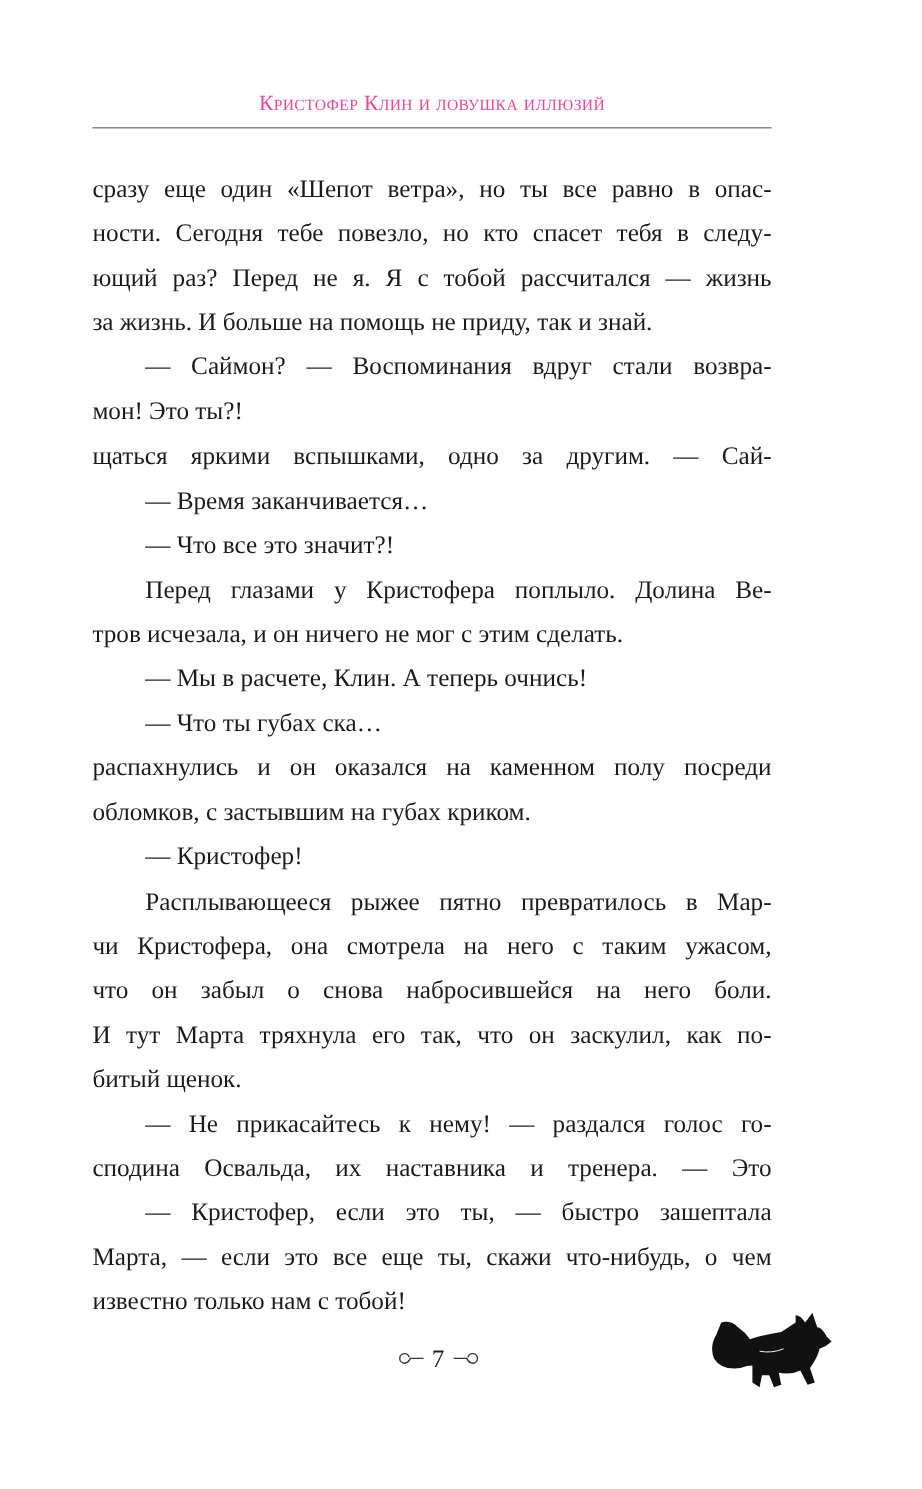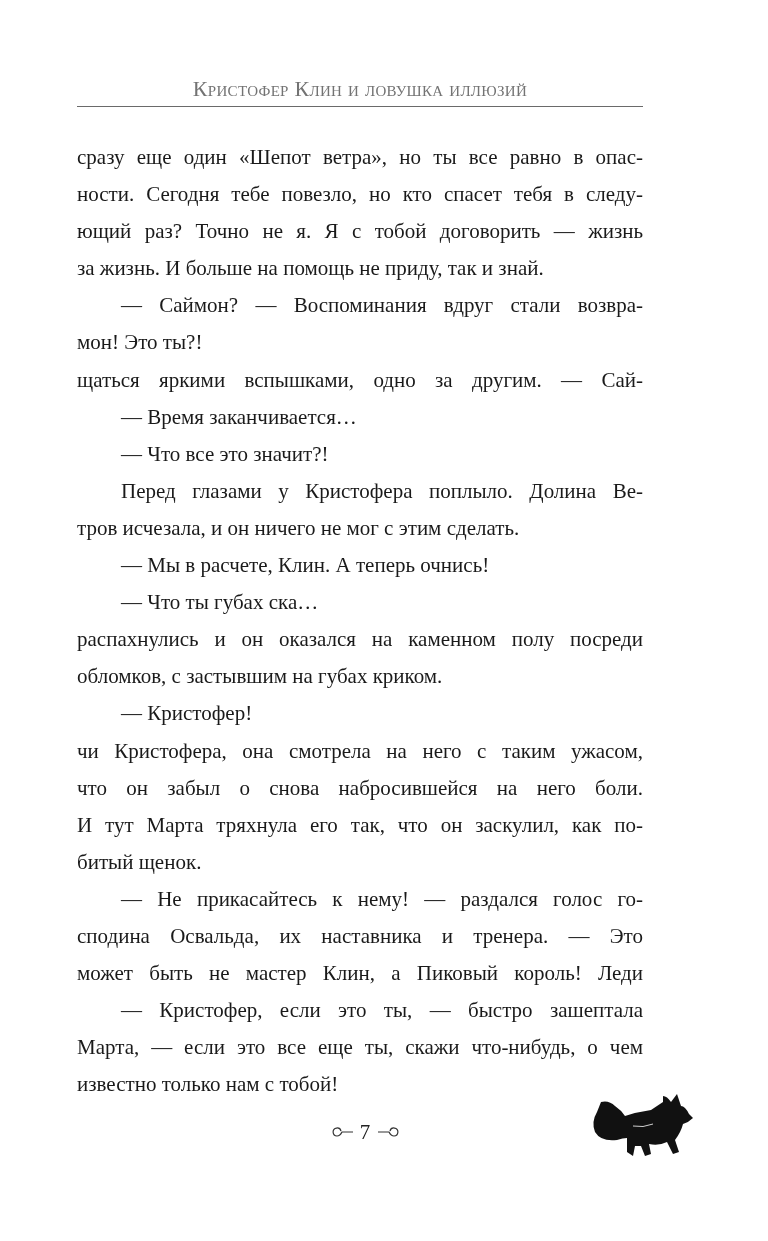--- a/index.html
+++ b/index.html
@@ -1,19 +1,19 @@
 <!DOCTYPE html>
 <html><head>
 <meta charset="utf-8">
 <style>
   html, body { margin: 0; padding: 0; background: #ffffff; }
   body { width: 768px; height: 1241px; position: relative; overflow: hidden;
          font-family: "Liberation Serif", "DejaVu Serif", serif; color: #1a1a1a; }
   .running-head { position: absolute; left: 77px; width: 566px; top: 76px;
-         text-align: center; font-size: 22px; font-variant: small-caps; letter-spacing: 0.3px; color: #737373; }
+         text-align: center; font-size: 18px; font-variant: small-caps; letter-spacing: 0.3px; color: #ec4899; }
   .rule { position: absolute; left: 77px; width: 566px; top: 106px; height: 0;
          border-top: 1.5px solid #6a6a6a; }
   .body-text { position: absolute; left: 77px; width: 566px; top: 139px; }
   .line { height: 37.1px; line-height: 37.1px; font-size: 21px; white-space: nowrap;
           text-align: justify; text-align-last: justify; }
   .line.last { text-align-last: left; }
   .line.indent { padding-left: 44px; }
   .folio { position: absolute; left: 300px; width: 130px; top: 1120px; text-align: center;
            font-size: 21px; color: #222; }
   .folio .orn { display: inline-block; vertical-align: middle; }
@@ -21,41 +21,41 @@
 </style>
 </head>
 <body>
 
 <div class="running-head">Кристофер Клин и ловушка иллюзий</div>
 <div class="rule"></div>
 
 <div class="body-text" id="body-text">
     <div class="line">сразу еще один «Шепот ветра», но ты все равно в опас-</div>
     <div class="line">ности. Сегодня тебе повезло, но кто спасет тебя в следу-</div>
-    <div class="line">ющий раз? Точно не я. Я с тобой договорить — жизнь</div>
+    <div class="line">ющий раз? Перед не я. Я с тобой рассчитался — жизнь</div>
     <div class="line last">за жизнь. И больше на помощь не приду, так и знай.</div>
     <div class="line indent">— Саймон? — Воспоминания вдруг стали возвра-</div>
     <div class="line last">мон! Это ты?!</div>
     <div class="line">щаться яркими вспышками, одно за другим. — Сай-</div>
     <div class="line indent last">— Время заканчивается…</div>
     <div class="line indent last">— Что все это значит?!</div>
     <div class="line indent">Перед глазами у Кристофера поплыло. Долина Ве-</div>
     <div class="line last">тров исчезала, и он ничего не мог с этим сделать.</div>
     <div class="line indent last">— Мы в расчете, Клин. А теперь очнись!</div>
     <div class="line indent last">— Что ты губах ска…</div>
     <div class="line">распахнулись и он оказался на каменном полу посреди</div>
     <div class="line last">обломков, с застывшим на губах криком.</div>
     <div class="line indent last">— Кристофер!</div>
+    <div class="line indent">Расплывающееся рыжее пятно превратилось в Мар-</div>
     <div class="line">чи Кристофера, она смотрела на него с таким ужасом,</div>
     <div class="line">что он забыл о снова набросившейся на него боли.</div>
     <div class="line">И тут Марта тряхнула его так, что он заскулил, как по-</div>
     <div class="line last">битый щенок.</div>
     <div class="line indent">— Не прикасайтесь к нему! — раздался голос го-</div>
     <div class="line">сподина Освальда, их наставника и тренера. — Это</div>
-    <div class="line">может быть не мастер Клин, а Пиковый король! Леди</div>
     <div class="line indent">— Кристофер, если это ты, — быстро зашептала</div>
     <div class="line">Марта, — если это все еще ты, скажи что-нибудь, о чем</div>
     <div class="line last">известно только нам с тобой!</div>
   </div>
 
 <div class="folio">
   <span class="orn">
     <svg width="26" height="14" viewBox="0 0 26 14">
         <path d="M12 4 a4 4 0 1 0 -4 5 q3 0 5 -4 l11 0" fill="none" stroke="#333" stroke-width="1.2"></path>
       </svg>

